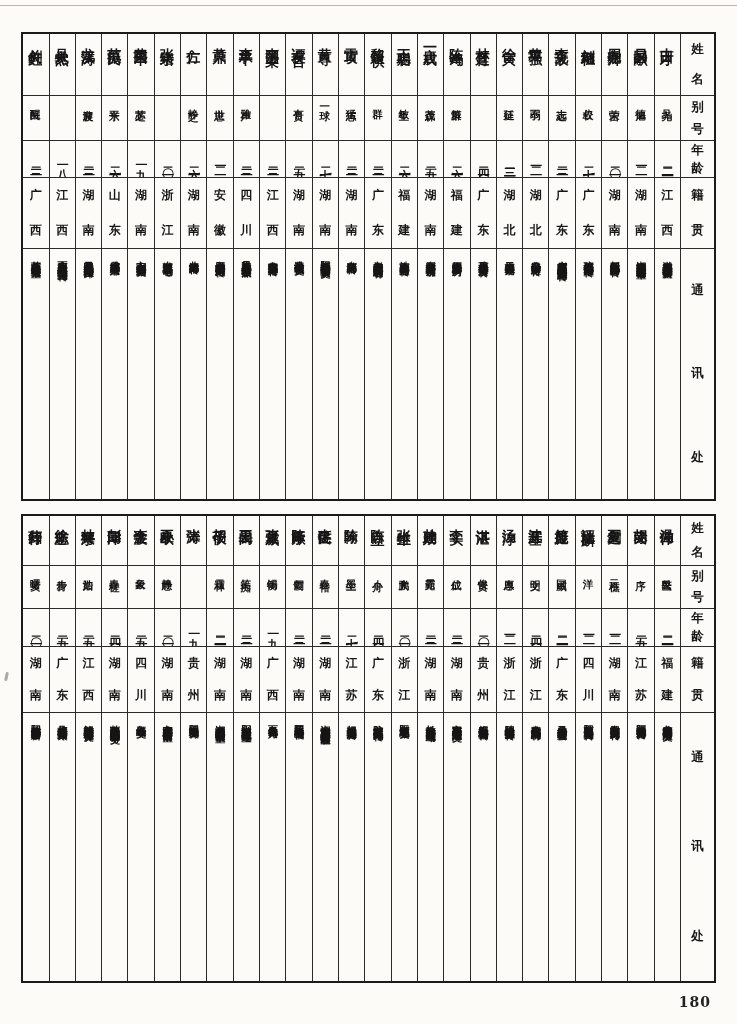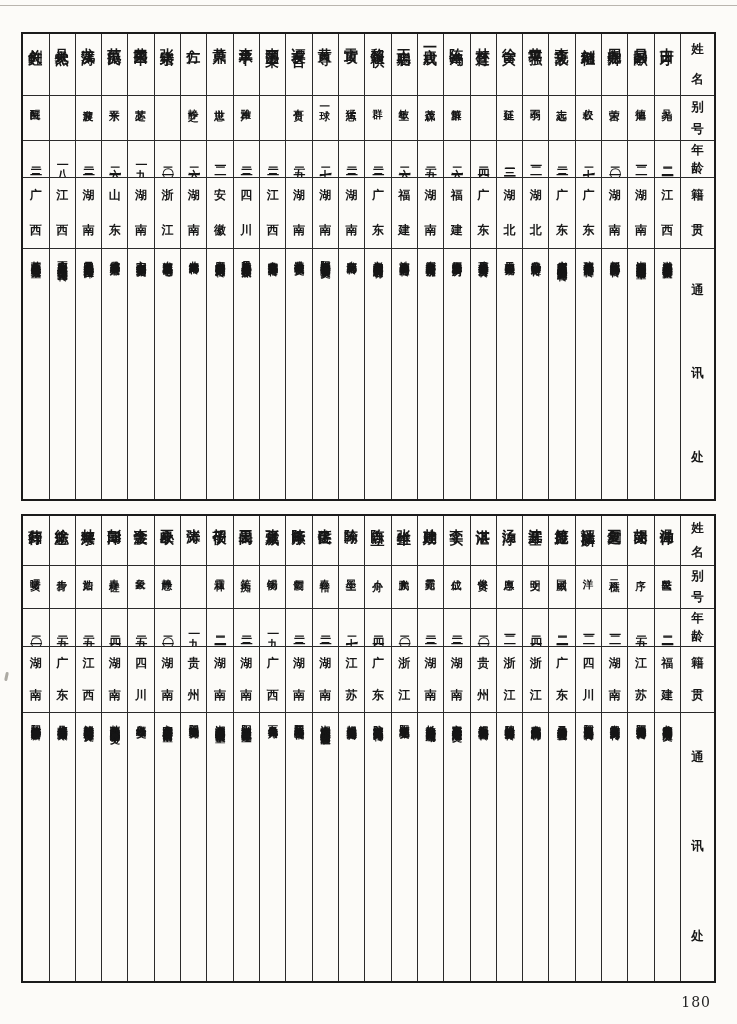--- a/index.html
+++ b/index.html
@@ -26,21 +26,21 @@
   .t1 .cell-name .vtext{letter-spacing:1px;padding-top:2px;}
   .cell-alias .vtext{font-size:10.5px;font-weight:700;letter-spacing:1px;padding-top:5px;}
   .cell-age .vtext{font-size:12px;font-weight:700;margin:auto;letter-spacing:1px;}
   .cell-address .vtext{font-size:10px;font-weight:600;line-height:11.5px;letter-spacing:.5px;padding-top:4px;}
   
   .spread{display:flex;flex-direction:column;justify-content:space-around;align-items:center;height:100%;width:100%;}
   .spread span{display:block;}
   .cell-native .spread span{font-size:12px;font-weight:700;}
   .header-col .cell{background:#fcfbf8;}
   .header-col .spread span{font-size:12.5px;font-weight:700;}
-  .page-number{position:absolute;right:26px;bottom:14px;font-size:14px;color:#222;font-family:"DejaVu Serif",serif;letter-spacing:1px;}
+  .page-number{position:absolute;right:26px;bottom:14px;font-size:14px;color:#222;font-family:"DejaVu Serif",serif;letter-spacing:1px;font-weight:bold;}
 </style>
 </head>
 <body>
 
 <div class="sheet">
   <div class="scan-top-edge"></div>
   <div class="scan-mark"></div>
   <div class="tables">
     <div class="rtable t0">
         <div class="col header-col">

